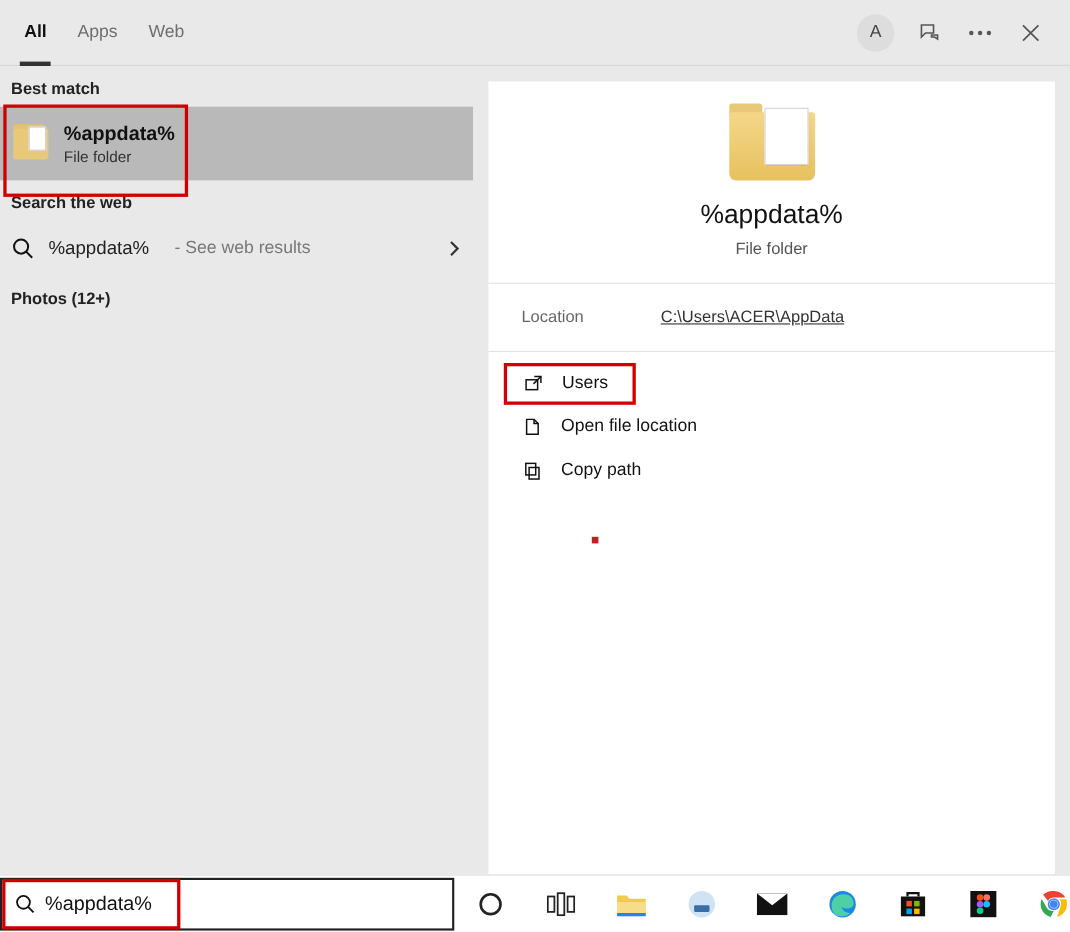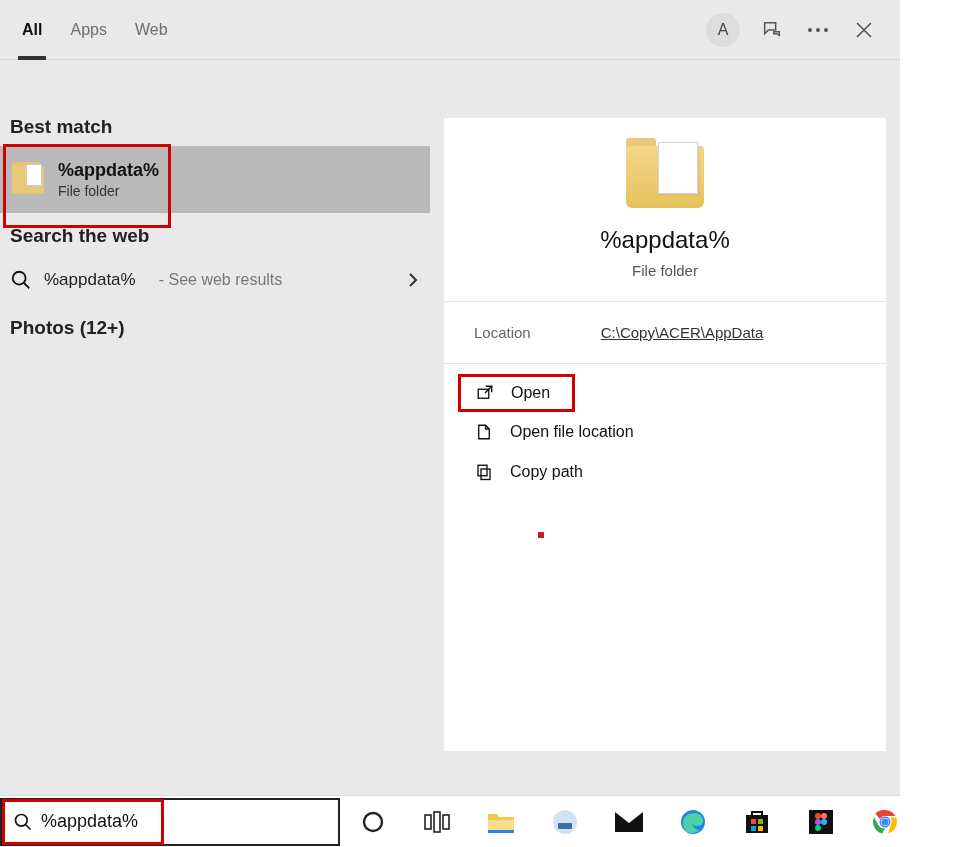--- a/index.html
+++ b/index.html
@@ -1,34 +1,34 @@
 <!DOCTYPE html>
 <html><head>
 <meta charset="utf-8">
 <style>
   * { box-sizing: border-box; margin: 0; padding: 0; font-family: "Segoe UI", Arial, sans-serif; }
   html, body { width: 973px; height: 847px; background: #fff; overflow: hidden; }
 
-  .root { width: 900px; height: 847px; display: flex; flex-direction: column; background: #e9e9e9; gap: 44px; }
+  .root { width: 973px; height: 847px; display: flex; flex-direction: column; background: #e9e9e9; }
 
   
   .tabs { height: 60px; display: flex; align-items: center; padding: 0 8px; border-bottom: 1px solid #d7d7d7; position: relative; }
   .tab { padding: 0 14px; height: 60px; display:flex; align-items:center; font-size: 16px; color: #6e6e6e; cursor: pointer; }
   .tab.active { color: #111; font-weight: 600; position: relative; }
   .tab.active::after { content:""; position:absolute; left:10px; right:10px; bottom:0; height:4px; background:#333; }
   .tab .chev { margin-left:4px; }
   .topright { margin-left:auto; display:flex; align-items:center; gap:18px; padding-right:14px; }
   .avatar { width:34px; height:34px; border-radius:50%; background:#ddd; display:flex; align-items:center; justify-content:center; font-size:16px; color:#444; }
   .iconbtn { width:28px; height:28px; display:flex; align-items:center; justify-content:center; color:#555; cursor:pointer; }
 
   .body { flex:1; display:flex; min-height:0; }
 
   
   .left { width:430px; background:#e9e9e9; display:flex; flex-direction:column; }
-  .section-label { font-weight:600; font-size:19px; color:#222; padding:12px 10px 8px 10px; }
+  .section-label { font-weight:600; font-size:15px; color:#222; padding:12px 10px 8px 10px; }
   .bestmatch-row { display:flex; align-items:center; gap:14px; padding:14px 12px; background:#b9b9b9; }
   .hl-red { border:3px solid #d10000; }
   .folder-icon-sm { width:32px; height:28px; position:relative; }
   .folder-icon-sm .back { position:absolute; inset:0; background:#e8c979; border-radius:2px 2px 3px 3px; }
   .folder-icon-sm .tab  { position:absolute; top:-4px; left:0; width:14px; height:6px; background:#e5c26b; border-radius:2px 2px 0 0; }
   .folder-icon-sm .sheet{ position:absolute; right:2px; top:-2px; width:16px; height:22px; background:#fff; border:1px solid #ccc; }
   .bm-text .title { font-weight:700; font-size:18px; color:#111; }
   .bm-text .sub   { font-size:14px; color:#333; margin-top:2px; }
 
   .webrow { display:flex; align-items:center; padding:14px 10px; cursor:pointer; }
@@ -158,34 +158,34 @@
             <div class="tabf"></div>
               <div class="back"></div>
               <div class="sheet"></div>
           </div>
           <div class="pv-title">%appdata%</div>
           <div class="pv-sub">File folder</div>
         </div>
         <div class="divider"></div>
         <div class="loc-row">
           <div class="k">Location</div>
-          <div class="v">C:\Copy\ACER\AppData</div>
+          <div class="v">C:\Users\ACER\AppData</div>
         </div>
         <div class="divider"></div>
 
         <div class="actions">
           <div class="action hl">
             <span class="aicon">
               <svg width="18" height="18" viewBox="0 0 24 24" fill="none" stroke="#111" stroke-width="1.8">
                   <rect x="3" y="7" width="14" height="12"></rect>
                   <path d="M13 3h8v8"></path>
                   <path d="M21 3l-9 9"></path>
                 </svg>
             </span>
-            <span>Open</span>
+            <span>Users</span>
           </div>
           <div class="action">
             <span class="aicon">
               <svg width="18" height="18" viewBox="0 0 24 24" fill="none" stroke="#111" stroke-width="1.8">
                   <path d="M5 3h9l5 5v13H5z"></path>
                   <path d="M14 3v5h5"></path>
                 </svg>
             </span>
             <span>Open file location</span>
           </div>

